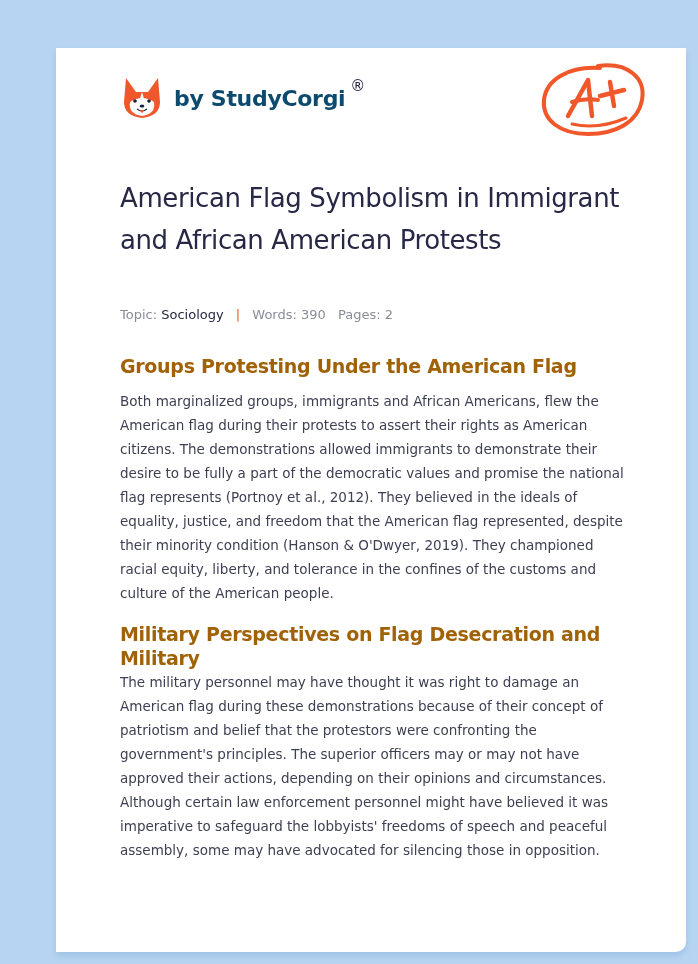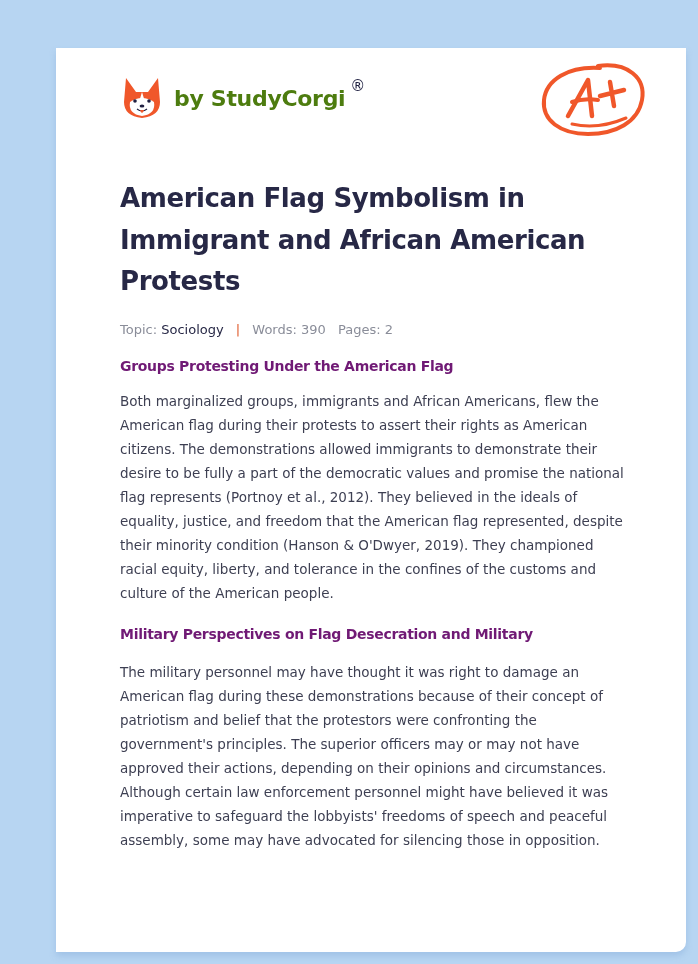--- a/index.html
+++ b/index.html
@@ -18,67 +18,67 @@
       border-radius: 0 0 10px 0;
       box-shadow: 0 4px 6px rgba(120,160,210,0.35);
     }
     .logo {
       position: absolute; left: 66px; top: 28px;
       display: flex; align-items: center;
     }
     .corgi { width: 40px; height: 44px; }
     .brand {
       margin-left: 12px; 
-      font-weight: 700; font-size: 22px; color: #4d7c0f;
+      font-weight: 700; font-size: 22px; color: #0c4a6e;
       letter-spacing: -0.3px;
       font-family: "DejaVu Sans", sans-serif;
       text-align: right;
     }
     .reg {
       font-size: 15px; color: #1f2041; font-weight: 400;
       position: relative; top: -12px; margin-left: 5px;
       font-family: "DejaVu Sans", sans-serif;
     }
     .grade {
       position: absolute; left: 482px; top: 10px; width: 110px; height: 82px;
     }
     .title {
       position: absolute; left: 64px; top: 130px; width: 520px;
       margin: 0;
       font-family: "DejaVu Sans", sans-serif;
-      font-weight: 700; font-size: 26px; line-height: 41.5px;
+      font-weight: 400; font-size: 26px; line-height: 41.5px;
       color: #272846; letter-spacing: -0.4px;
     }
     .meta {
-      position: absolute; left: 64px; top: 274px;
+      position: absolute; left: 64px; top: 259px;
       font-size: 13px; color: #8a8d99;
       font-family: "DejaVu Sans", sans-serif;
     }
     .meta .topic-value { color: #272846; }
     .meta .sep { color: #e05a2b; margin: 0 8px; }
     .meta .pages { margin-left: 8px; }
     .content {
       position: absolute; left: 64px; top: 300px; width: 510px;
     }
     h2 {
       margin: 0;
       font-family: "DejaVu Sans", sans-serif;
-      font-weight: 700; font-size: 14px; line-height: 24px;
-      color: #701a75; letter-spacing: -0.3px;
+      font-weight: 700; font-size: 19px; line-height: 24px;
+      color: #a16207; letter-spacing: -0.3px;
     }
     p {
       margin: 0;
       font-family: "DejaVu Sans", sans-serif;
       font-size: 13.5px; line-height: 24px;
       color: #3d3f52;
     }
     .h2a { margin-top: 6px; }
     .p1 { margin-top: 11px; }
     .h2b { margin-top: 17px; }
-    .p2 { margin-top: 14px; }
+    .p2 { }
   </style>
 </head>
 <body>
 
 <div class="card">
 
   <div class="logo">
     <svg class="corgi" viewBox="0 0 40 44">
       <path d="M4 2 L14 16 L26 16 L36 2 L38 26 Q38 40 20 42 Q2 40 2 26 Z" fill="#f0572a"></path>
       <path d="M8 26 Q20 18 32 26 Q34 38 20 40 Q6 38 8 26 Z" fill="#ffffff"></path>

